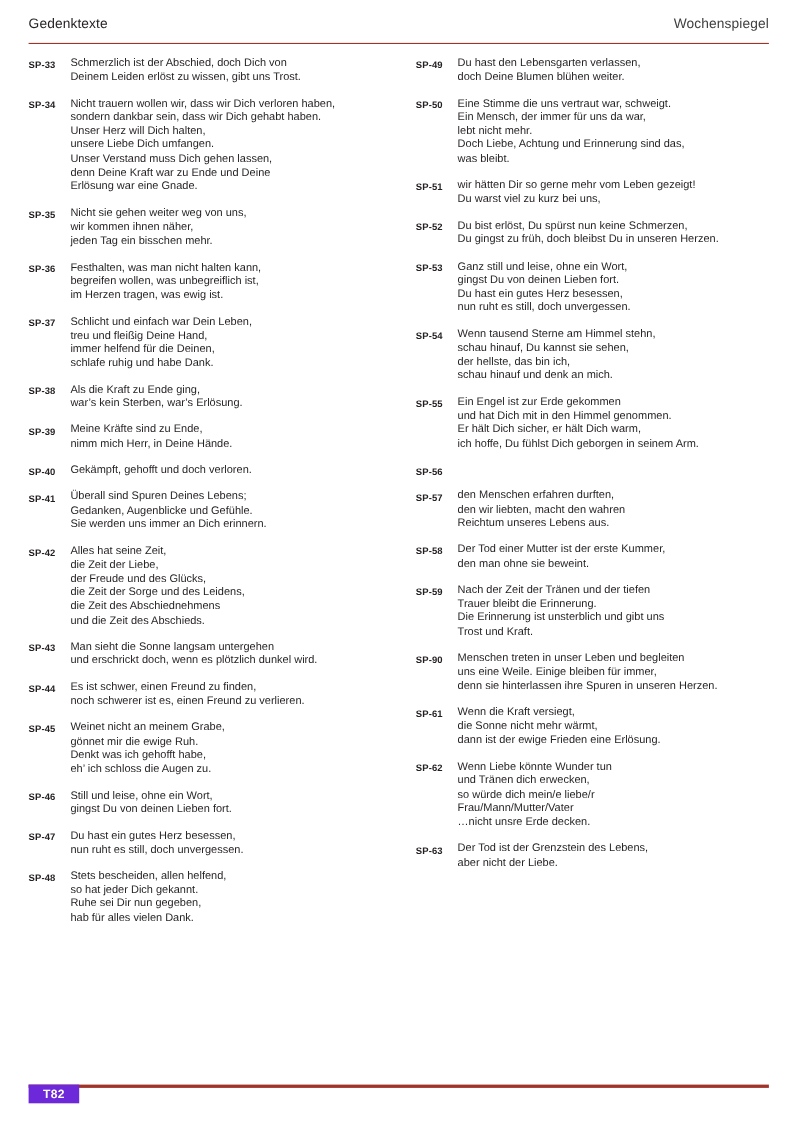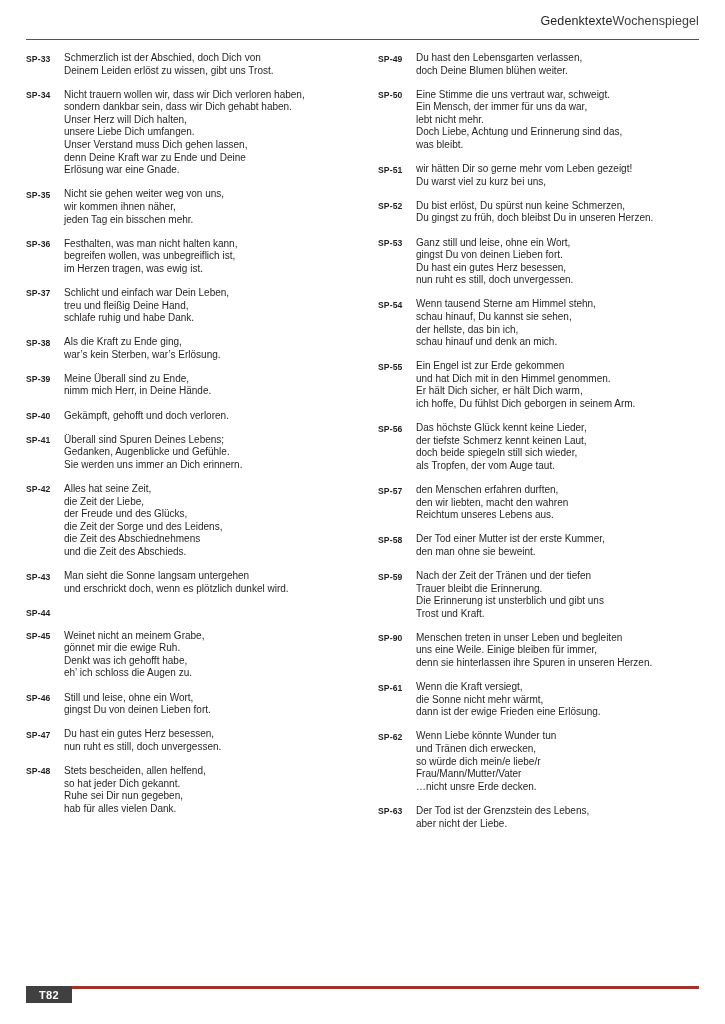--- a/index.html
+++ b/index.html
@@ -19,21 +19,21 @@
   
   .page-header {
     position: absolute;
     top: 14px;
     left: 26px;
     right: 26px;
     height: 26px;
     border-bottom: 1.6px solid #a0332a;
     display: flex;
     align-items: flex-start;
-    justify-content: flex-end;
+    justify-content: space-between;
     box-sizing: border-box;
   }
   .header-left {
     font-family: "Liberation Sans", sans-serif;
     font-size: 12.5px;
     color: #231f20;
     letter-spacing: 0.1px;
   }
   .header-right {
     font-family: "Liberation Sans", sans-serif;
@@ -97,21 +97,21 @@
     width: 100%;
     height: 3px;
     background: #a0332a;
   }
   .footer-tab {
     position: absolute;
     left: 0;
     top: 0;
     width: 46px;
     height: 17px;
-    background: #404040;
+    background: #6d28d9;
     color: #ffffff;
     font-family: "Liberation Sans", sans-serif;
     font-weight: bold;
     font-size: 11px;
     display: flex;
     align-items: center;
     justify-content: center;
     letter-spacing: 0.3px;
   }
 </style>
@@ -158,34 +158,35 @@
           <div>Festhalten, was man nicht halten kann,</div>
           <div>begreifen wollen, was unbegreiflich ist,</div>
           <div>im Herzen tragen, was ewig ist.</div>
         </div>
       </div>
       <div class="entry">
         <div class="entry-code">SP-37</div>
         <div class="entry-lines">
           <div>Schlicht und einfach war Dein Leben,</div>
           <div>treu und fleißig Deine Hand,</div>
+          <div>immer helfend für die Deinen,</div>
           <div>schlafe ruhig und habe Dank.</div>
         </div>
       </div>
       <div class="entry">
         <div class="entry-code">SP-38</div>
         <div class="entry-lines">
           <div>Als die Kraft zu Ende ging,</div>
           <div>war’s kein Sterben, war’s Erlösung.</div>
         </div>
       </div>
       <div class="entry">
         <div class="entry-code">SP-39</div>
         <div class="entry-lines">
-          <div>Meine Überall sind zu Ende,</div>
+          <div>Meine Kräfte sind zu Ende,</div>
           <div>nimm mich Herr, in Deine Hände.</div>
         </div>
       </div>
       <div class="entry">
         <div class="entry-code">SP-40</div>
         <div class="entry-lines">
           <div>Gekämpft, gehofft und doch verloren.</div>
         </div>
       </div>
       <div class="entry">
@@ -209,20 +210,24 @@
       </div>
       <div class="entry">
         <div class="entry-code">SP-43</div>
         <div class="entry-lines">
           <div>Man sieht die Sonne langsam untergehen</div>
           <div>und erschrickt doch, wenn es plötzlich dunkel wird.</div>
         </div>
       </div>
       <div class="entry">
         <div class="entry-code">SP-44</div>
+        <div class="entry-lines">
+          <div>Es ist schwer, einen Freund zu finden,</div>
+          <div>noch schwerer ist es, einen Freund zu verlieren.</div>
+        </div>
       </div>
       <div class="entry">
         <div class="entry-code">SP-45</div>
         <div class="entry-lines">
           <div>Weinet nicht an meinem Grabe,</div>
           <div>gönnet mir die ewige Ruh.</div>
           <div>Denkt was ich gehofft habe,</div>
           <div>eh’ ich schloss die Augen zu.</div>
         </div>
       </div>
@@ -304,26 +309,20 @@
         <div class="entry-code">SP-55</div>
         <div class="entry-lines">
           <div>Ein Engel ist zur Erde gekommen</div>
           <div>und hat Dich mit in den Himmel genommen.</div>
           <div>Er hält Dich sicher, er hält Dich warm,</div>
           <div>ich hoffe, Du fühlst Dich geborgen in seinem Arm.</div>
         </div>
       </div>
       <div class="entry">
         <div class="entry-code">SP-56</div>
-        <div class="entry-lines">
-          <div>Das höchste Glück kennt keine Lieder,</div>
-          <div>der tiefste Schmerz kennt keinen Laut,</div>
-          <div>doch beide spiegeln still sich wieder,</div>
-          <div>als Tropfen, der vom Auge taut.</div>
-        </div>
       </div>
       <div class="entry">
         <div class="entry-code">SP-57</div>
         <div class="entry-lines">
           <div>den Menschen erfahren durften,</div>
           <div>den wir liebten, macht den wahren</div>
           <div>Reichtum unseres Lebens aus.</div>
         </div>
       </div>
       <div class="entry">

